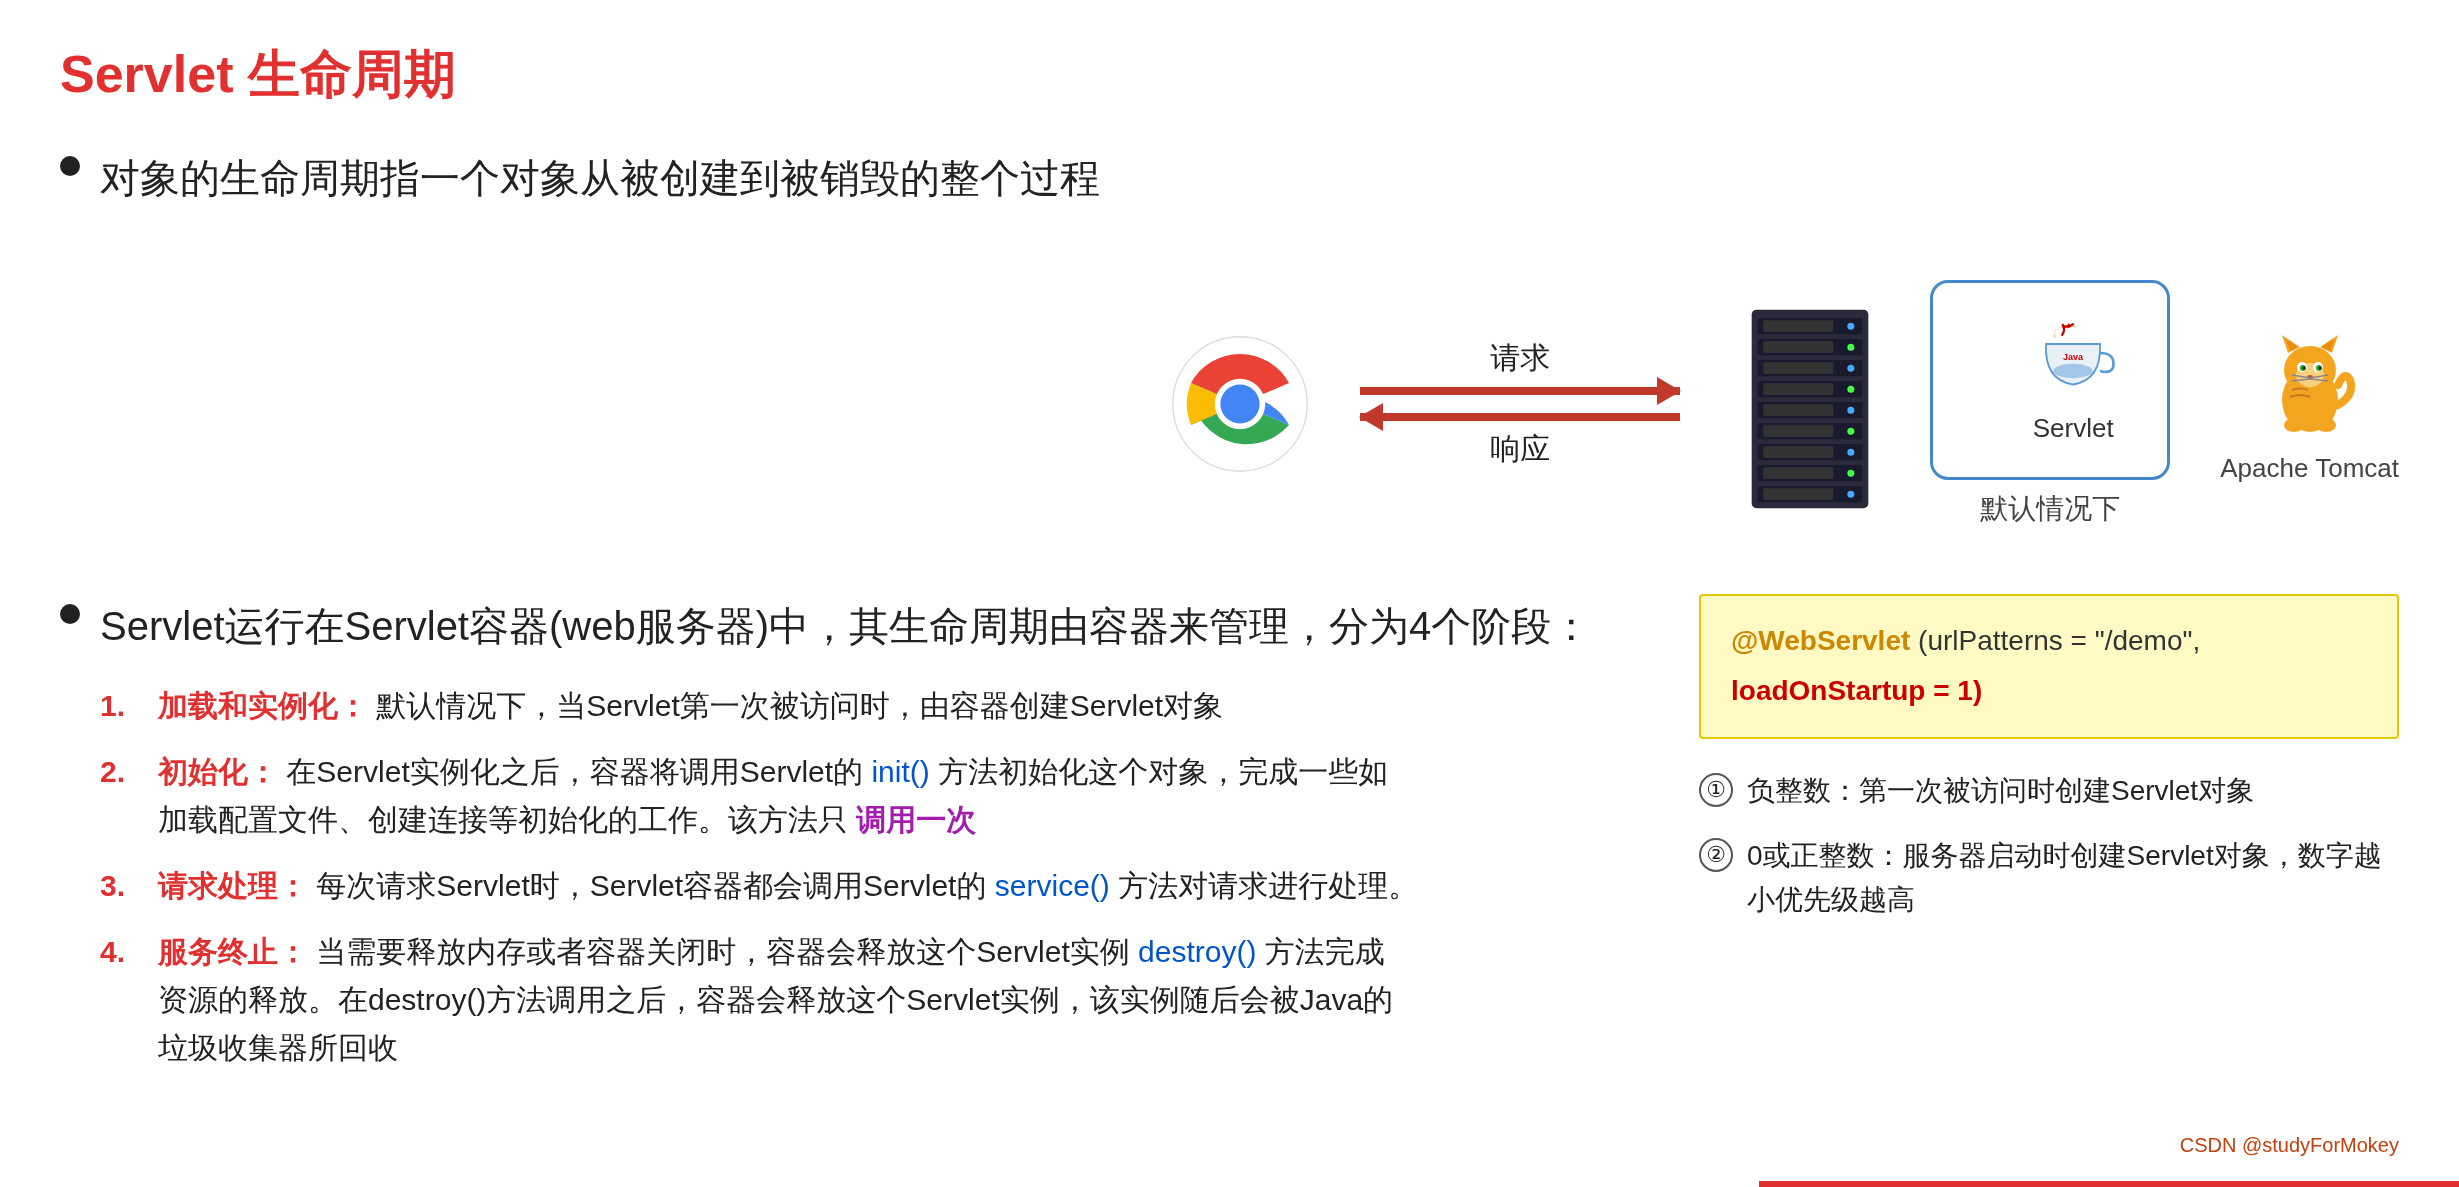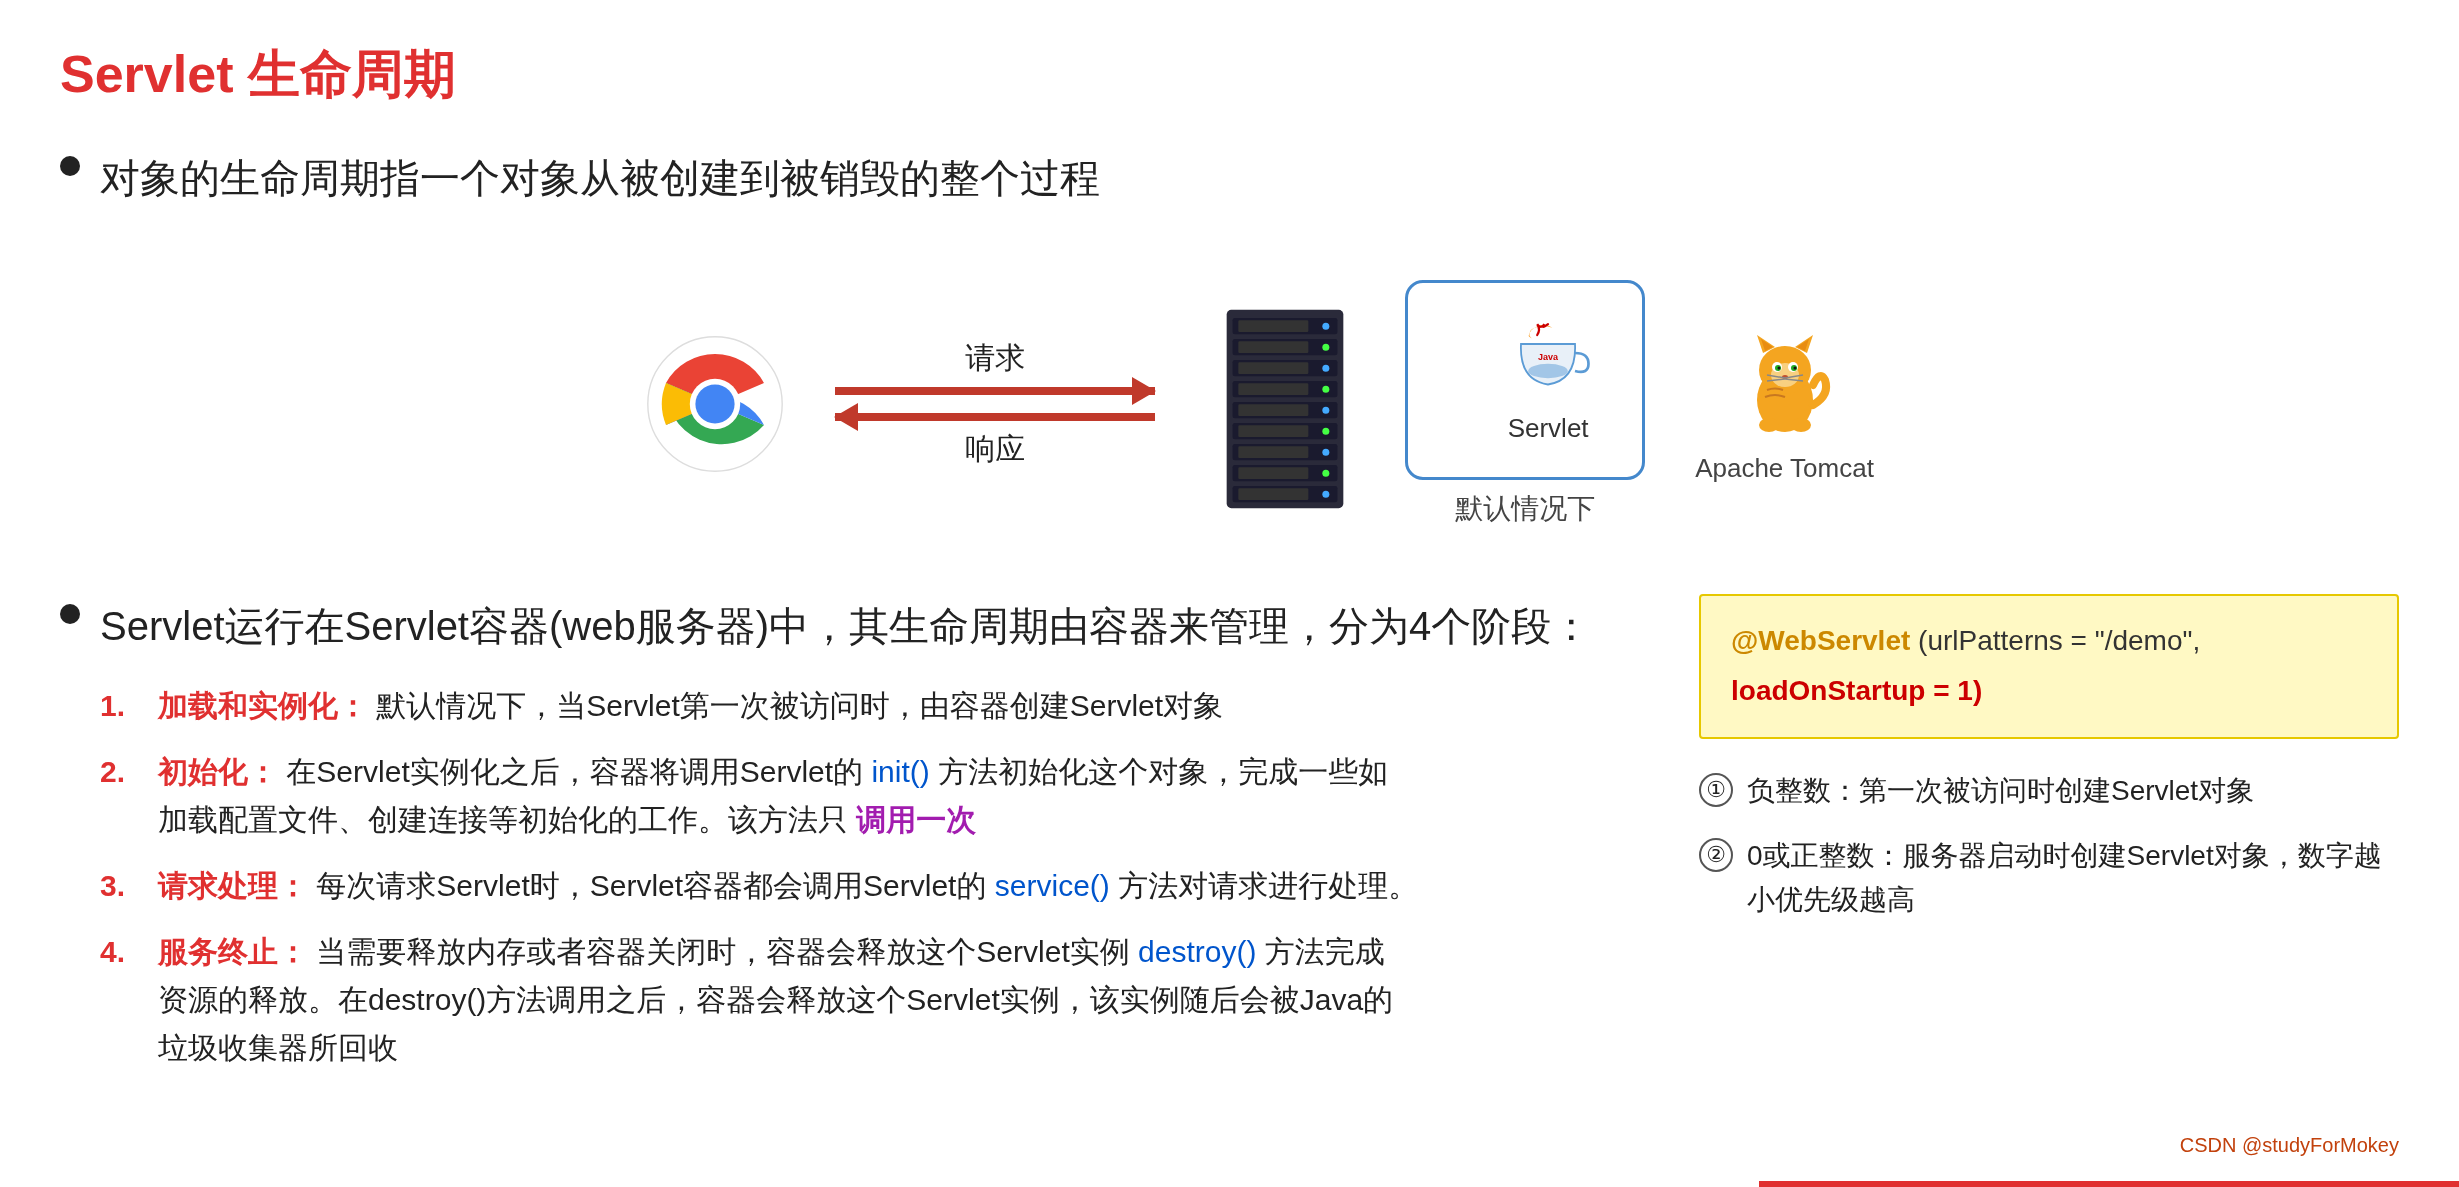--- a/index.html
+++ b/index.html
@@ -39,21 +39,21 @@
 
     .bullet-text {
       font-size: 40px;
       line-height: 1.6;
     }
 
     
     .diagram-area {
       display: flex;
       align-items: center;
-      justify-content: center;
+      justify-content: flex-end;
       margin: 20px 0 20px 60px;
       gap: 0;
       position: relative;
       height: 340px;
     }
 
     
     .chrome-icon {
       width: 140px;
       height: 140px;

